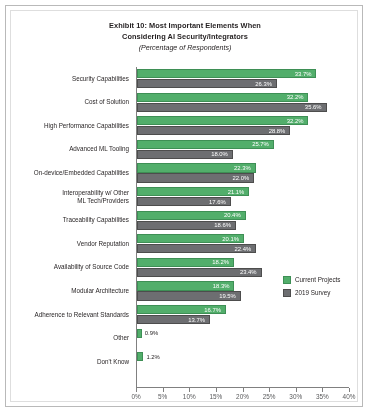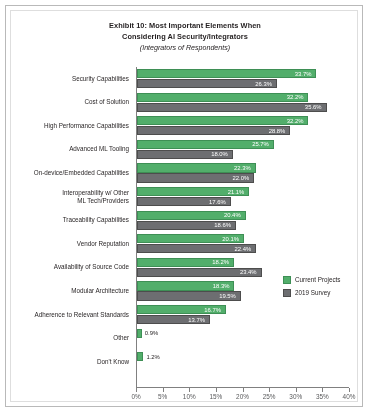--- a/index.html
+++ b/index.html
@@ -176,21 +176,21 @@
 </style>
 </head>
 <body>
 
 <div id="frame">
   <div id="card">
 
     <div id="title-block">
       <div class="title-line">Exhibit 10: Most Important Elements When</div>
       <div class="title-line">Considering AI Security/Integrators</div>
-      <div class="subtitle-line">(Integrators of Respondents)</div>
+      <div class="subtitle-line">(Percentage of Respondents)</div>
     </div>
 
     <div id="plot">
       <div id="axis-line"></div>
       <div id="axis-bottom"></div>
       <div id="ticks-container">
           <div class="tick" style="left: 125px;"></div>
           <div class="ticklabel" style="left: 125px;">0%</div>
           <div class="tick" style="left: 151.625px;"></div>
           <div class="ticklabel" style="left: 151.625px;">5%</div>

